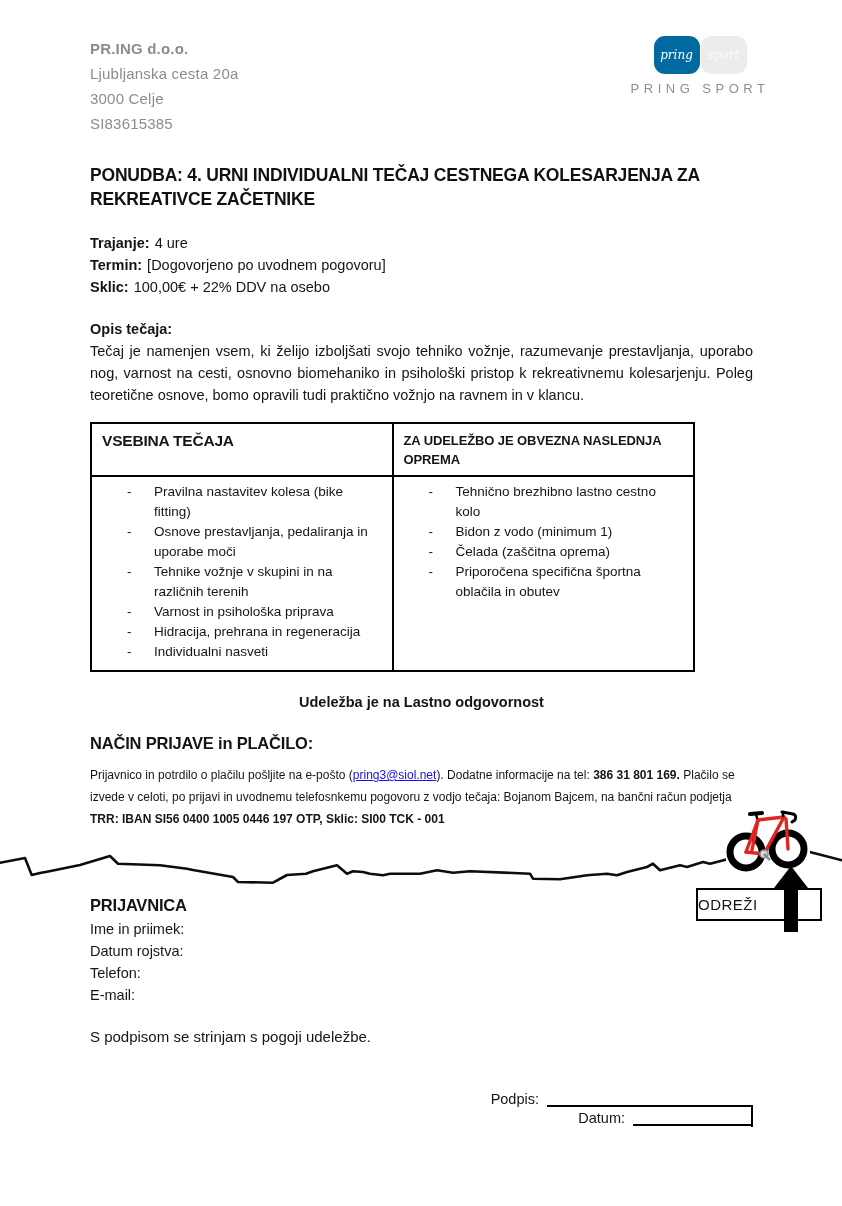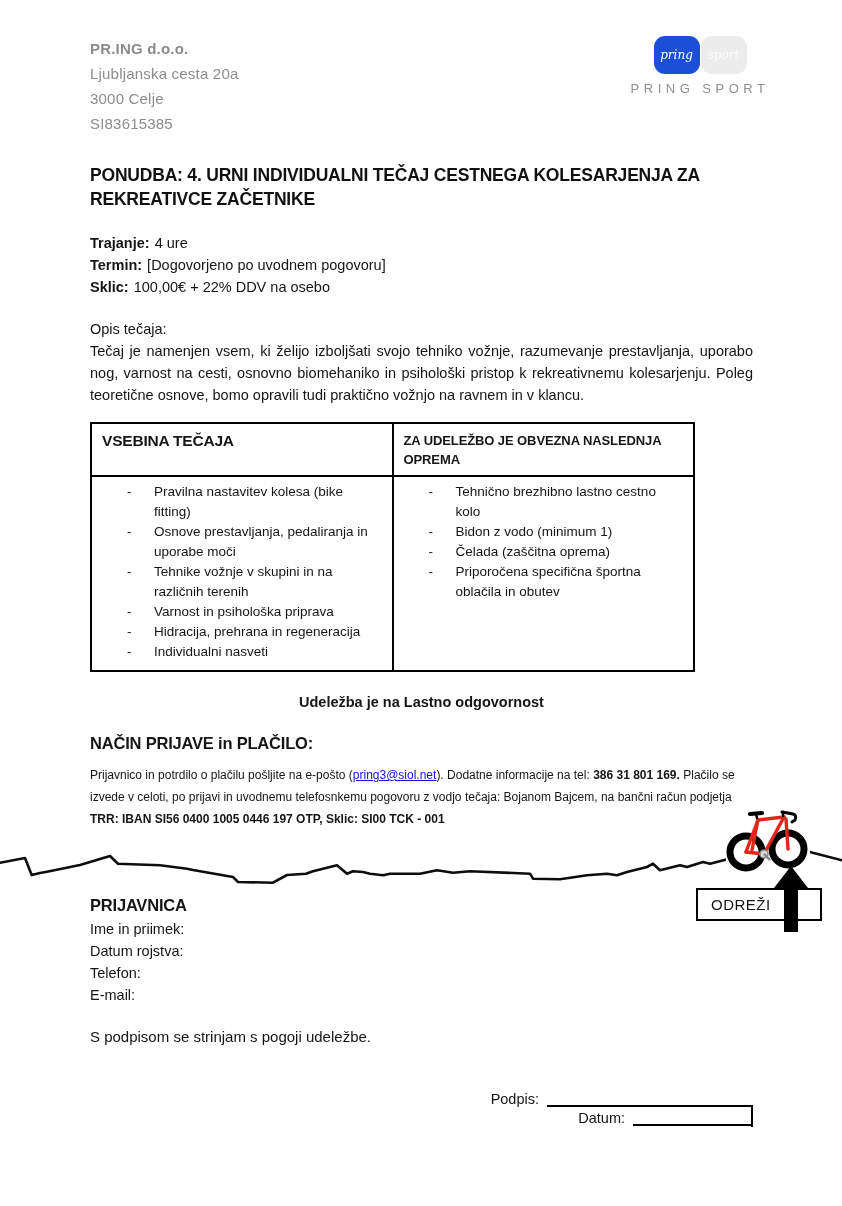--- a/index.html
+++ b/index.html
@@ -20,21 +20,21 @@
   
   .header-row { display: flex; justify-content: space-between; align-items: flex-start; gap: 32px; }
   .company { color: #8c8c8c; font-size: 15px; line-height: 25px; letter-spacing: .2px; }
   .company .co-name { font-weight: bold; }
   .logo { width: 150px; margin-right: -22px; text-align: center; }
   .logo-squares { display: flex; justify-content: center; }
   .logo-sq {
     width: 46px; height: 38px; border-radius: 11px;
     display: flex; align-items: center; justify-content: center;
   }
-  .logo-sq.pink { background: #1d4ed8; text-align: center; }
+  .logo-sq.pink { background: #0369a1; text-align: center; }
   .logo-sq.gray { background: #ececec; margin-left: 1px; }
   .logo-script {
     font-family: "DejaVu Serif", serif; font-style: italic;
     font-size: 12px; color: #ffffff; white-space: nowrap;
   }
   .logo-sq.gray .logo-script { color: #fafafa; }
   .logo-wordmark {
     margin-top: 7px; font-size: 13px; letter-spacing: 4.5px;
     color: #8f8f8f; white-space: nowrap;
   }
@@ -42,21 +42,21 @@
   
   .doc-title {
     margin-top: 27px; font-size: 17.5px; font-weight: bold;
     line-height: 24px; letter-spacing: -0.2px; color: #111;
   }
   .details { margin-top: 21px; font-size: 14.5px; line-height: 22px; }
   .detail-label { font-weight: bold; }
   .detail-value { margin-left: 5px; }
 
   .section-gap { margin-top: 20px; }
-  .sub-heading { font-size: 14.5px; font-weight: normal; line-height: 22px; }
+  .sub-heading { font-size: 14.5px; font-weight: bold; line-height: 22px; }
   .body-par { font-size: 14.5px; line-height: 22px; }
   .body-par.justified { text-align: justify; }
 
   
   table.course-table {
     margin-top: 16px; width: 605px;
     border-collapse: collapse;
   }
   table.course-table th, table.course-table td {
     border: 2px solid #000; vertical-align: top;
@@ -80,21 +80,21 @@
   .payment-par { margin-top: 11px; font-size: 12px; line-height: 22px; }
   .email-link { color: #1312e8; text-decoration: underline; cursor: pointer; }
 
   
   .tear-svg { position: absolute; left: 0; top: 842; width: 842px; height: 50px; }
   .bike-svg { position: absolute; left: 726px; top: 803px; width: 84px; height: 74px; }
   .cut-box {
     position: absolute; left: 696px; top: 888px; width: 126px; height: 33px;
     border: 2px solid #000; background: #fff;
     display: flex; align-items: center;
-    padding-left: 13px; font-size: 15px; letter-spacing: .5px;
+    padding-left: 0; font-size: 15px; letter-spacing: .5px;
   }
   .cut-arrow { position: absolute; left: 773px; top: 866px; width: 36px; height: 66px; z-index: 3; }
   .cut-arrow .head {
     width: 0; height: 0; margin: 0 auto;
     border-left: 17px solid transparent; border-right: 17px solid transparent;
     border-bottom: 22px solid #000;
   }
   .cut-arrow .shaft { width: 14px; height: 44px; background: #000; margin: 0 auto; }
 
   .tear-spacer { height: 62px; }

